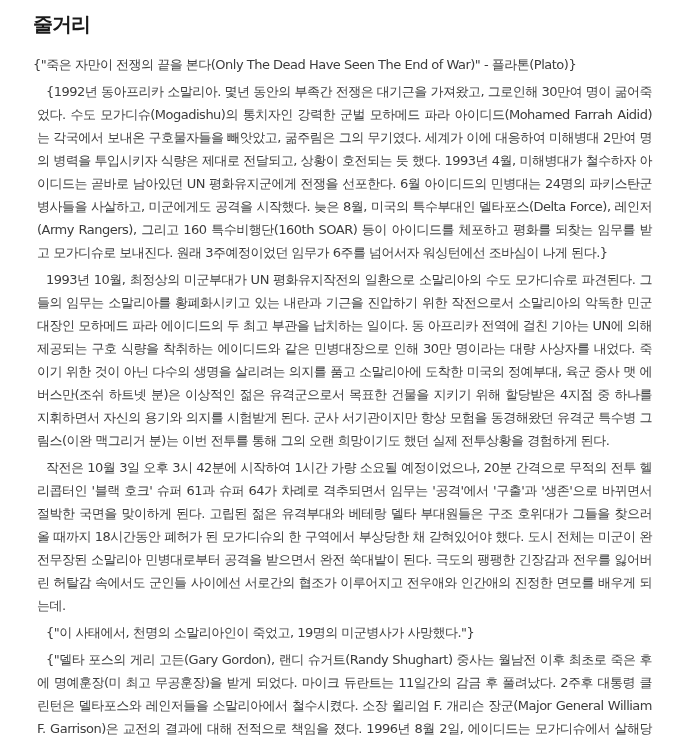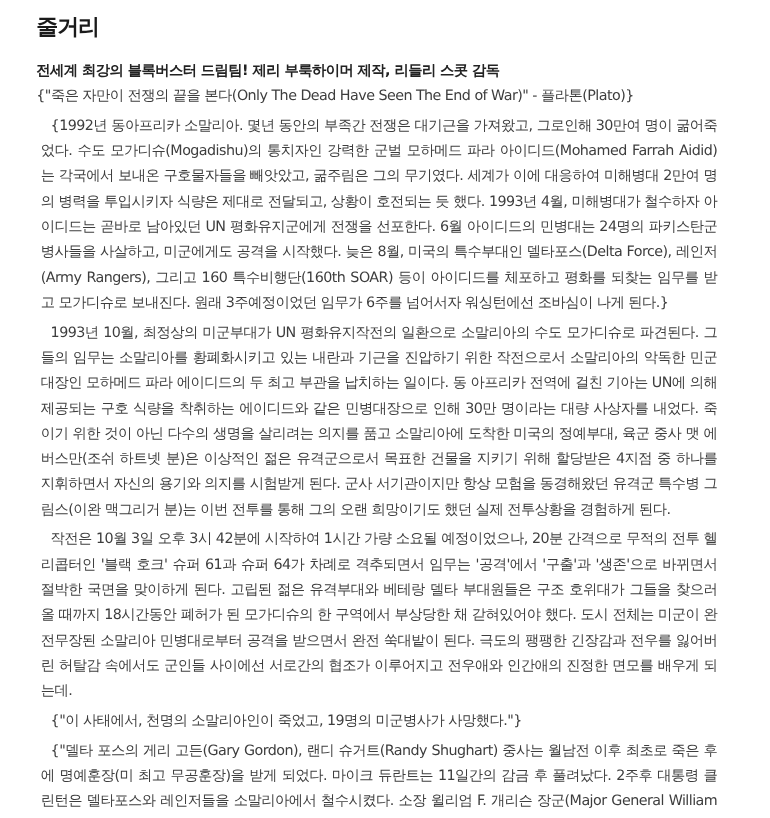--- a/index.html
+++ b/index.html
@@ -51,21 +51,20 @@
     text-indent: 9px;
     letter-spacing: -0.5px;
   }
 </style>
 </head>
 <body>
 
 <div class="doc">
   <h1 class="doc-title">줄거리</h1>
 
-  <p class="tagline">전세계 최강의 블록버스터 드림팀! 제리 부룩하이머 제작, 리들리 스콧 감독</p>
 
   <p class="quote-line">{"죽은 자만이 전쟁의 끝을 본다(Only The Dead Have Seen The End of War)" - 플라톤(Plato)}</p>
 
   <p class="body-para">{1992년 동아프리카 소말리아. 몇년 동안의 부족간 전쟁은 대기근을 가져왔고, 그로인해 30만여 명이 굶어죽었다. 수도 모가디슈(Mogadishu)의 통치자인 강력한 군벌 모하메드 파라 아이디드(Mohamed Farrah Aidid)는 각국에서 보내온 구호물자들을 빼앗았고, 굶주림은 그의 무기였다. 세계가 이에 대응하여 미해병대 2만여 명의 병력을 투입시키자 식량은 제대로 전달되고, 상황이 호전되는 듯 했다. 1993년 4월, 미해병대가 철수하자 아이디드는 곧바로 남아있던 UN 평화유지군에게 전쟁을 선포한다. 6월 아이디드의 민병대는 24명의 파키스탄군 병사들을 사살하고, 미군에게도 공격을 시작했다. 늦은 8월, 미국의 특수부대인 델타포스(Delta Force), 레인저(Army Rangers), 그리고 160 특수비행단(160th SOAR) 등이 아이디드를 체포하고 평화를 되찾는 임무를 받고 모가디슈로 보내진다. 원래 3주예정이었던 임무가 6주를 넘어서자 워싱턴에선 조바심이 나게 된다.}</p>
 
   <p class="body-para">1993년 10월, 최정상의 미군부대가 UN 평화유지작전의 일환으로 소말리아의 수도 모가디슈로 파견된다. 그들의 임무는 소말리아를 황폐화시키고 있는 내란과 기근을 진압하기 위한 작전으로서 소말리아의 악독한 민군대장인 모하메드 파라 에이디드의 두 최고 부관을 납치하는 일이다. 동 아프리카 전역에 걸친 기아는 UN에 의해 제공되는 구호 식량을 착취하는 에이디드와 같은 민병대장으로 인해 30만 명이라는 대량 사상자를 내었다. 죽이기 위한 것이 아닌 다수의 생명을 살리려는 의지를 품고 소말리아에 도착한 미국의 정예부대, 육군 중사 맷 에버스만(조쉬 하트넷 분)은 이상적인 젊은 유격군으로서 목표한 건물을 지키기 위해 할당받은 4지점 중 하나를 지휘하면서 자신의 용기와 의지를 시험받게 된다. 군사 서기관이지만 항상 모험을 동경해왔던 유격군 특수병 그림스(이완 맥그리거 분)는 이번 전투를 통해 그의 오랜 희망이기도 했던 실제 전투상황을 경험하게 된다.</p>
 
   <p class="body-para">작전은 10월 3일 오후 3시 42분에 시작하여 1시간 가량 소요될 예정이었으나, 20분 간격으로 무적의 전투 헬리콥터인 '블랙 호크' 슈퍼 61과 슈퍼 64가 차례로 격추되면서 임무는 '공격'에서 '구출'과 '생존'으로 바뀌면서 절박한 국면을 맞이하게 된다. 고립된 젊은 유격부대와 베테랑 델타 부대원들은 구조 호위대가 그들을 찾으러 올 때까지 18시간동안 폐허가 된 모가디슈의 한 구역에서 부상당한 채 갇혀있어야 했다. 도시 전체는 미군이 완전무장된 소말리아 민병대로부터 공격을 받으면서 완전 쑥대밭이 된다. 극도의 팽팽한 긴장감과 전우를 잃어버린 허탈감 속에서도 군인들 사이에선 서로간의 협조가 이루어지고 전우애와 인간애의 진정한 면모를 배우게 되는데.</p>
 
   <p class="body-para">{"이 사태에서, 천명의 소말리아인이 죽었고, 19명의 미군병사가 사망했다."}</p>

